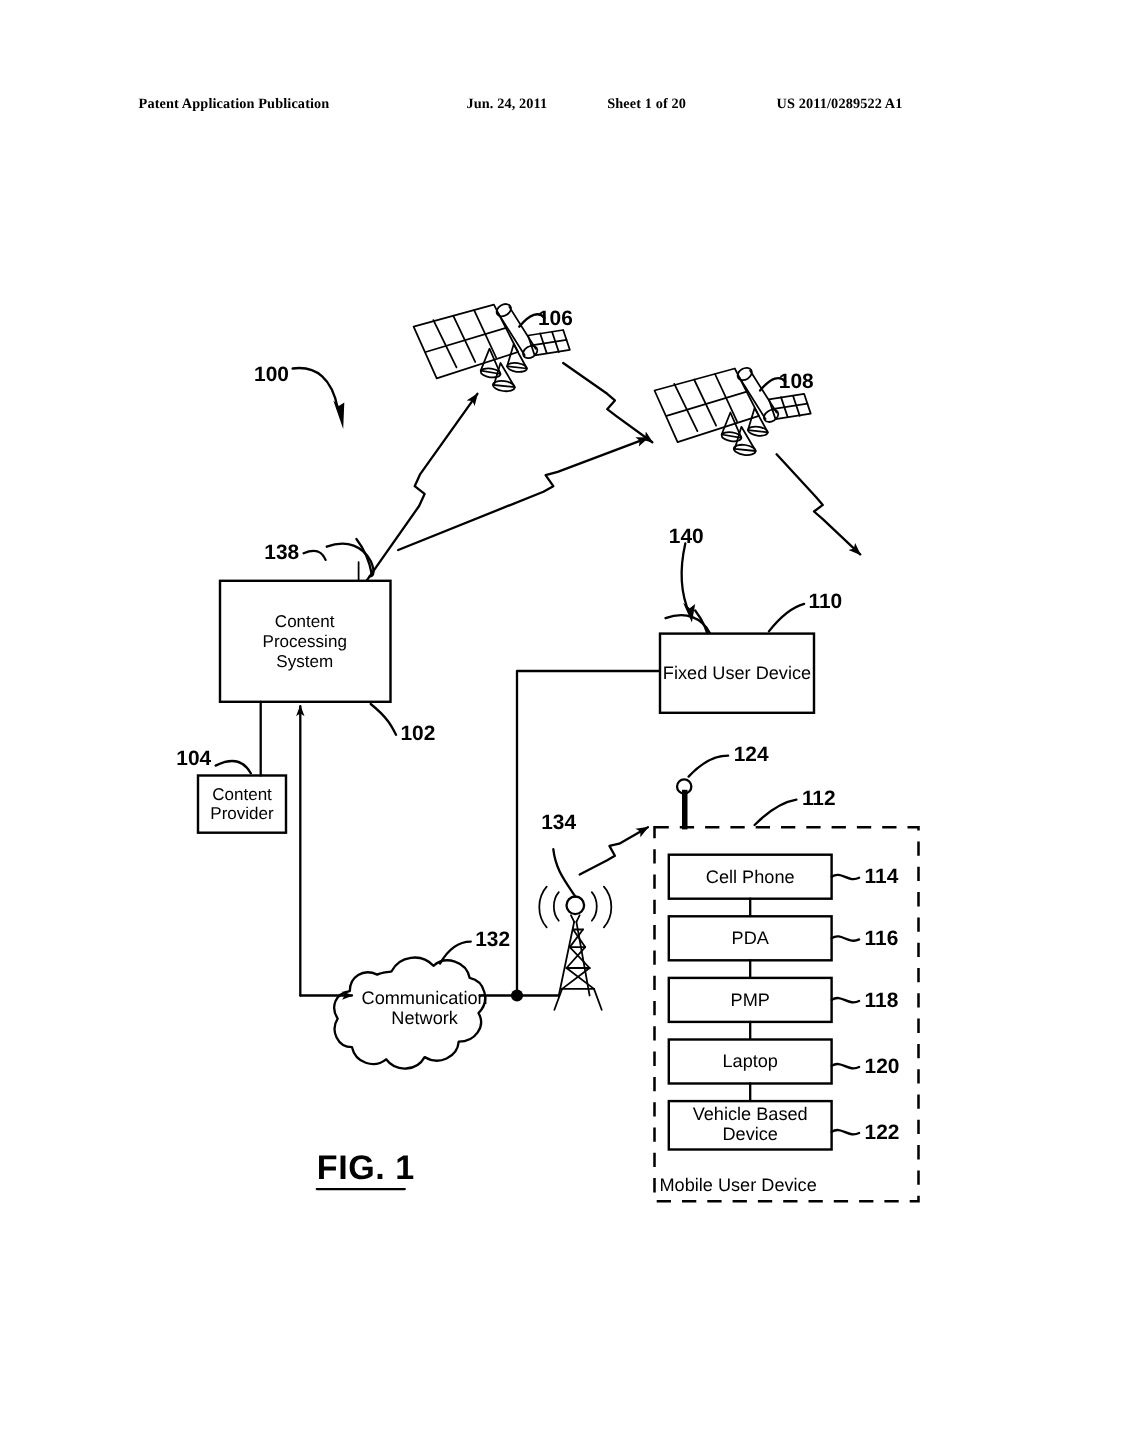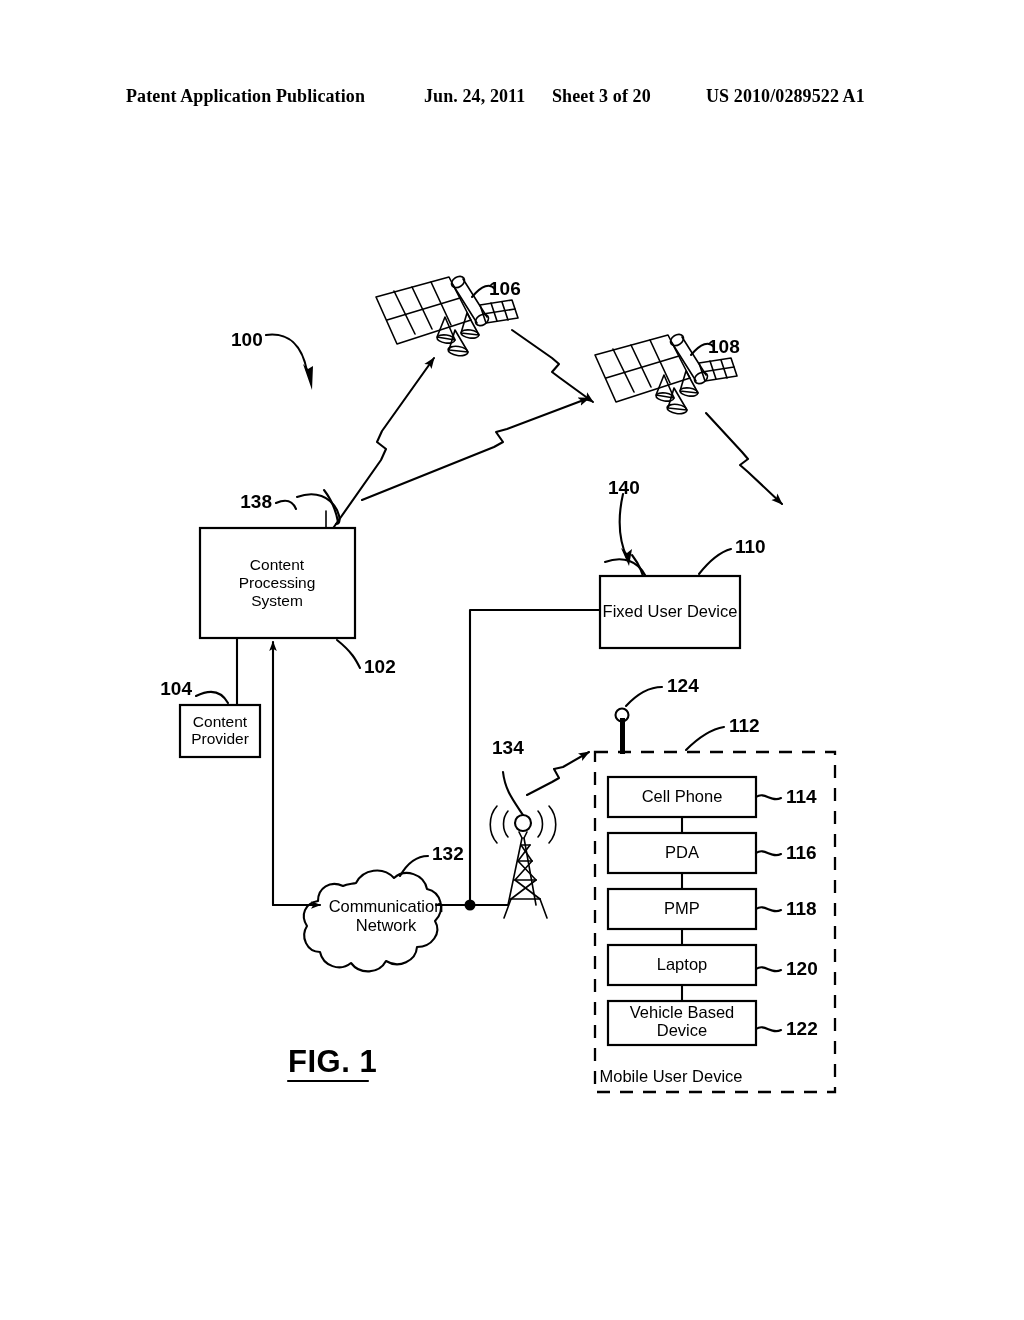--- a/index.html
+++ b/index.html
@@ -27,21 +27,21 @@
     position: absolute;
     left: 0;
     top: 86px;
     width: 1024px;
     height: 26px;
     display: flex;
     flex-direction: row;
     align-items: baseline;
     font-family: "Liberation Serif", serif;
     font-weight: bold;
-    font-size: 18px;
+    font-size: 13px;
     letter-spacing: 0.1px;
     white-space: nowrap;
   }
   .hdr-title {
     position: absolute;
     left: 126px;
   }
   .hdr-date {
     position: absolute;
     left: 424px;
@@ -124,22 +124,22 @@
   }
 </style>
 </head>
 <body>
 
 <div id="page">
 
   <div class="pub-header">
     <span class="hdr-title">Patent Application Publication</span>
     <span class="hdr-date">Jun. 24, 2011</span>
-    <span class="hdr-sheet">Sheet 3 of 20</span>
-    <span class="hdr-docnum">US 2010/0289522 A1</span>
+    <span class="hdr-sheet">Sheet 1 of 20</span>
+    <span class="hdr-docnum">US 2011/0289522 A1</span>
   </div>
 
   <svg id="fig" viewBox="0 0 1024 1320">
 
     <defs>
       <marker id="arrowSolid" markerWidth="13" markerHeight="13" refX="10.5" refY="5" orient="auto" markerUnits="userSpaceOnUse">
         <path d="M0,0.6 L11.5,5 L0,9.4 L2.6,5 Z" fill="#000000"></path>
       </marker>
       <marker id="arrowSmall" markerWidth="11" markerHeight="11" refX="9" refY="4.3" orient="auto" markerUnits="userSpaceOnUse">
         <path d="M0,0.5 L10,4.3 L0,8.1 L2.3,4.3 Z" fill="#000000"></path>

